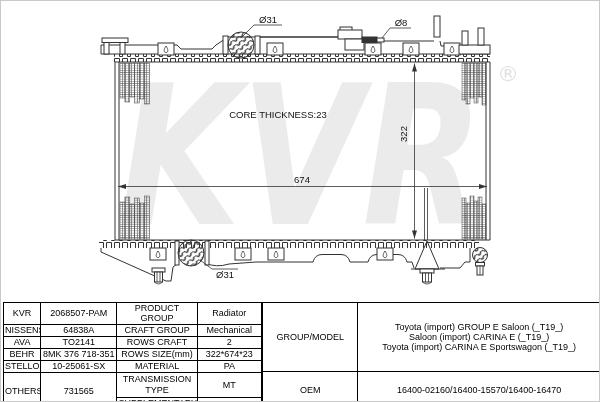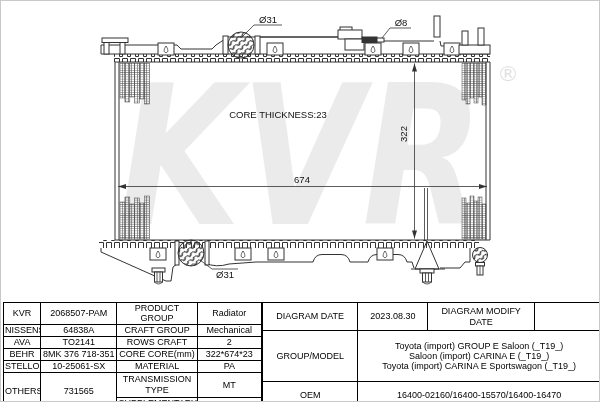--- a/index.html
+++ b/index.html
@@ -240,21 +240,21 @@
       </tr>
       <tr style="height:12px">
         <td>AVA</td>
         <td>TO2141</td>
         <td>ROWS CRAFT</td>
         <td>2</td>
       </tr>
       <tr style="height:12px">
         <td>BEHR</td>
         <td>8MK 376 718-351</td>
-        <td>CORE CORE(mm)</td>
+        <td>ROWS SIZE(mm)</td>
         <td>322*674*23</td>
       </tr>
       <tr style="height:12px">
         <td>STELLOX</td>
         <td>10-25061-SX</td>
         <td>MATERIAL</td>
         <td>PA</td>
       </tr>
       <tr style="height:25px">
         <td rowspan="2">OTHERS</td>
@@ -270,26 +270,20 @@
       </table>
 
     <table class="t-right">
       <colgroup>
           <col style="width:95px">
           <col style="width:70px">
           <col style="width:106px">
           <col style="width:66px">
         </colgroup>
       <tbody>
-          <tr style="height:13px">
-        <td>DIAGRAM DATE</td>
-        <td>2023.08.30</td>
-        <td>DIAGRAM MODIFY DATE</td>
-        <td></td>
-      </tr>
       <tr style="height:39px">
         <td>GROUP/MODEL</td>
         <td colspan="3">
           <div>Toyota (import) GROUP E Saloon (_T19_)</div>
           <div>Saloon (import) CARINA E (_T19_)</div>
           <div>Toyota (import) CARINA E Sportswagon (_T19_)</div>
         </td>
       </tr>
       <tr style="height:21px">
         <td>OEM</td>

